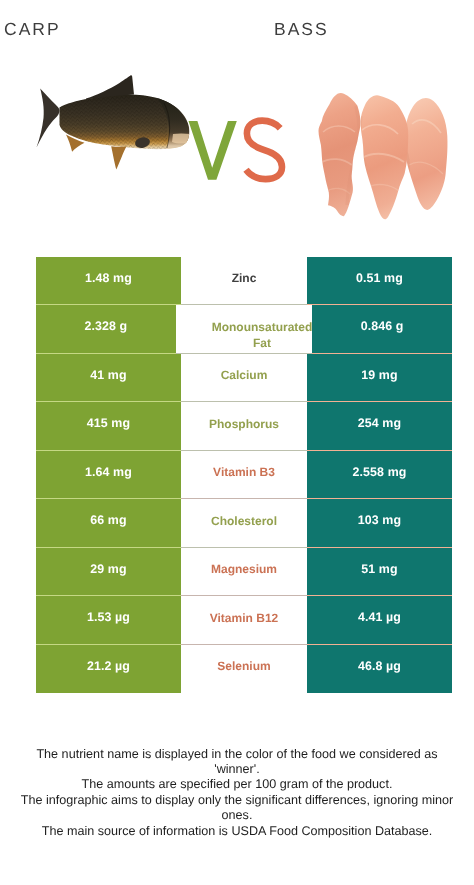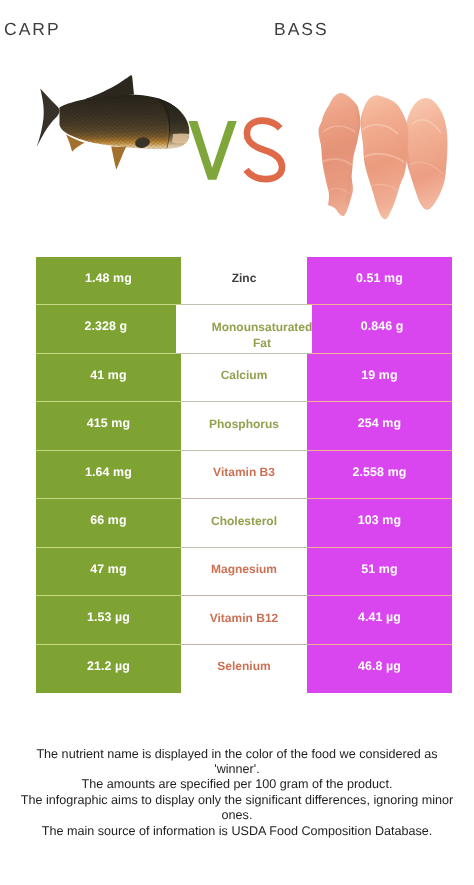--- a/index.html
+++ b/index.html
@@ -19,21 +19,21 @@
   #hero{position:absolute;left:0;top:0;width:474px;height:240px;}
 
 
   
   .table{position:absolute;left:17px;top:256.8px;width:416px;margin-left:19px;}
   .row{position:relative;height:48.5px;display:flex;align-items:stretch;}
   .cell-left,.cell-right{width:145px;display:flex;align-items:flex-start;
      justify-content:center;color:#fff;font-weight:700;font-size:12.4px;
      line-height:15.7px;letter-spacing:.1px;padding-top:14px;box-sizing:border-box;}
   .cell-left{background:#7ea333;border-bottom:1px solid #c5d884;}
-  .cell-right{background:#d946ef;border-bottom:1px solid #f2b193;}
+  .cell-right{background:#0f766e;border-bottom:1px solid #f2b193;}
   .row:last-child .cell-left,.row:last-child .cell-right{border-bottom:none;}
   .cell-mid{flex:1;display:flex;align-items:flex-start;justify-content:center;
      text-align:center;font-weight:700;font-size:12px;line-height:15.7px;
      border-bottom:1px solid #bcc0ae;background:#fff;
      box-sizing:border-box;padding-top:14.6px;}
   .cell-mid>span{display:block;max-width:106px;}
   .row:last-child .cell-mid{border-bottom:none;}
 
   
   .footer{position:absolute;left:0;top:746.5px;width:474px;text-align:center;
@@ -239,21 +239,21 @@
         <div class="cell-right">2.558 mg</div>
       </div>
       <div class="row">
         <div class="cell-left">66 mg</div>
         <div class="cell-mid" style="color: rgb(147, 160, 78); border-bottom-color: rgb(188, 192, 173);">
           <span>Cholesterol</span>
         </div>
         <div class="cell-right">103 mg</div>
       </div>
       <div class="row">
-        <div class="cell-left">47 mg</div>
+        <div class="cell-left">29 mg</div>
         <div class="cell-mid" style="color: rgb(203, 114, 84); border-bottom-color: rgb(199, 181, 174);">
           <span>Magnesium</span>
         </div>
         <div class="cell-right">51 mg</div>
       </div>
       <div class="row">
         <div class="cell-left">1.53 µg</div>
         <div class="cell-mid" style="color: rgb(203, 114, 84); border-bottom-color: rgb(199, 181, 174);">
           <span>Vitamin B12</span>
         </div>

